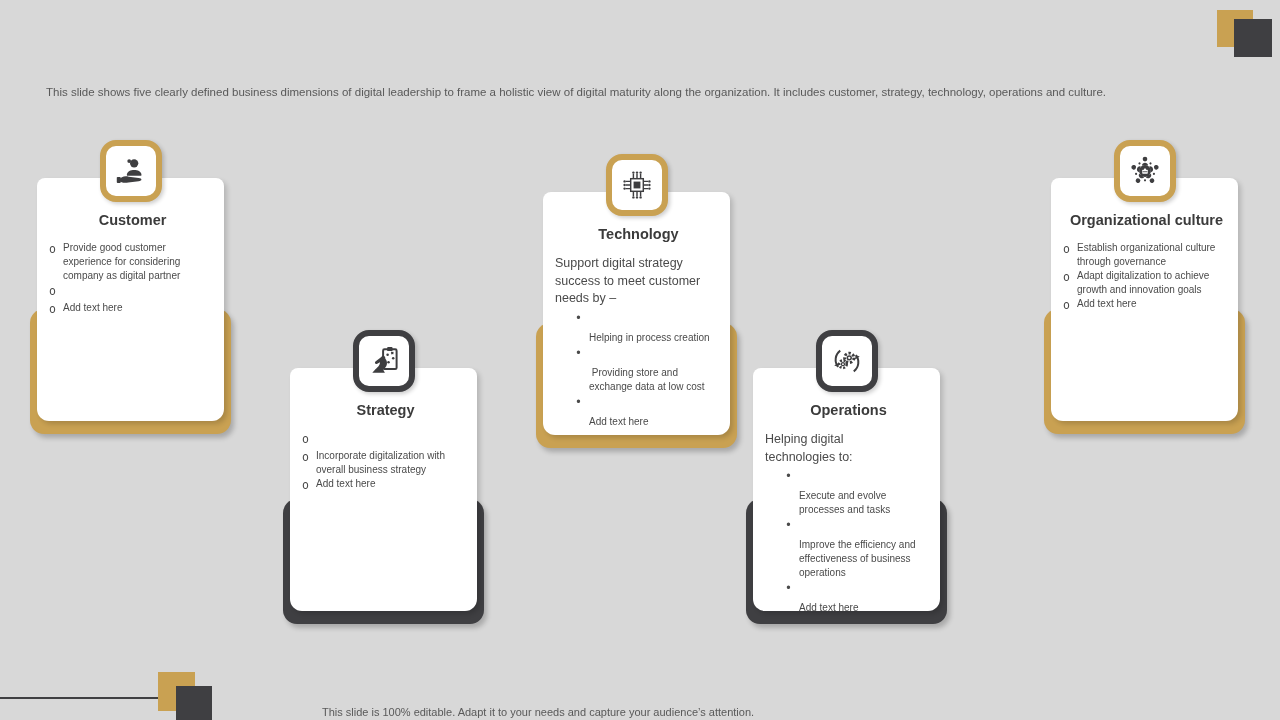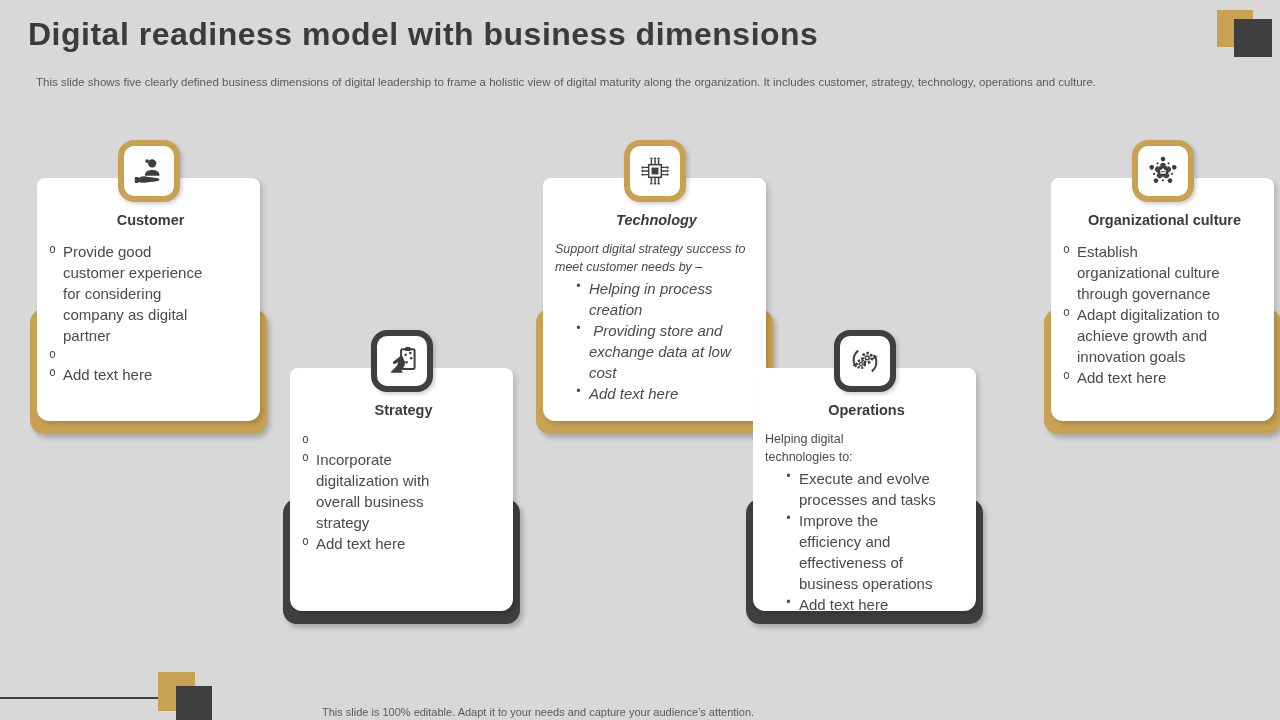--- a/index.html
+++ b/index.html
@@ -6,39 +6,39 @@
   .slide{
     position:relative;width:1280px;height:720px;overflow:hidden;
     background:#D8D8D8;font-family:"Liberation Sans",sans-serif;color:#4A4A4A;
   }
   
   .title{
     position:absolute;left:28px;top:16px;margin:0;width:1000px;
     font-size:32px;font-weight:bold;color:#3B3B3B;letter-spacing:.5px;
   }
   .subtitle{
-    position:absolute;left:28px;top:68px;margin:8px;width:1180px;
+    position:absolute;left:28px;top:68px;margin:18px;width:1180px;
     font-size:11.5px;color:#595959;
   }
   
   .deco{position:absolute;}
   .deco-tr-gold{left:1217px;top:10px;width:36px;height:37px;background:#C9A152;}
   .deco-tr-dark{left:1234px;top:19px;width:38px;height:38px;background:#3F3F42;}
   .deco-bl-gold{left:158px;top:672px;width:37px;height:39px;background:#C9A152;}
   .deco-bl-dark{left:176px;top:686px;width:36px;height:40px;background:#3F3F42;}
   .footer-line{position:absolute;left:0;top:697px;width:160px;height:2px;background:#3F3F42;}
   .footer{
     position:absolute;left:0;top:690px;width:1044px;margin:16px;text-align:center;
     font-size:11px;color:#595959;
   }
   
-  .card{position:absolute;width:187px;height:243px;padding-left:36px;}
+  .card{position:absolute;width:187px;height:243px;}
   .card-customer{left:37px;top:178px;}
   .card-strategy{left:290px;top:368px;}
-  .card-technology{left:543px;top:178px;font-style:italic;}
+  .card-technology{left:543px;top:192px;}
   .card-operations{left:753px;top:368px;}
   .card-orgculture{left:1051px;top:178px;}
 
   .backing{
     position:absolute;left:-7px;right:-7px;top:131px;bottom:-13px;
     border-radius:14px;box-shadow:3px 4px 5px rgba(0,0,0,.22);
   }
   .card.gold .backing{background:#C9A152;}
   .card.dark .backing{background:#3F3F42;}
 
@@ -61,31 +61,30 @@
     font-size:14.5px;font-weight:bold;color:#3B3B3B;
   }
   .intro{margin:0 0 2px 0;font-size:12.5px;line-height:1.4;white-space:pre-wrap;}
   .card-operations .intro{max-width:112px;}
   .bullets{display:flex;flex-direction:column;}
   .bullet{display:flex;align-items:flex-start;}
   .marker{
     flex:0 0 14px;font-family:"DejaVu Sans Mono",monospace;
     font-size:11.5px;line-height:17.5px;color:#4A4A4A;
   }
-  .btext{flex:1;font-size:15px;line-height:1.4;white-space:pre-wrap;max-width:146px;}
+  .btext{flex:1;font-size:10px;line-height:1.4;white-space:pre-wrap;max-width:146px;}
   .bullets.indented{margin-left:20px;}
-  .bullets.indented .btext{max-width:142px;}
+  .bullets.indented .btext{max-width:142px;margin-top:21px;}
   .icon-svg{width:36px;height:36px;display:block;}
 </style>
 </head>
 <body>
 
 <div class="slide">
 
-  <h1 class="title">Digital readiness model with business dimensions</h1>
   <p class="subtitle">This slide shows five clearly defined business dimensions of digital leadership to frame a holistic view of digital maturity along the organization. It includes customer, strategy, technology, operations and culture.</p>
   <div class="deco deco-tr-gold"></div>
   <div class="deco deco-tr-dark"></div>
 
   <div class="card gold card-customer">
     <div class="backing"></div>
     <div class="panel">
       <h2 class="card-title">Customer</h2>
       <div class="bullets">
         <div class="bullet">

